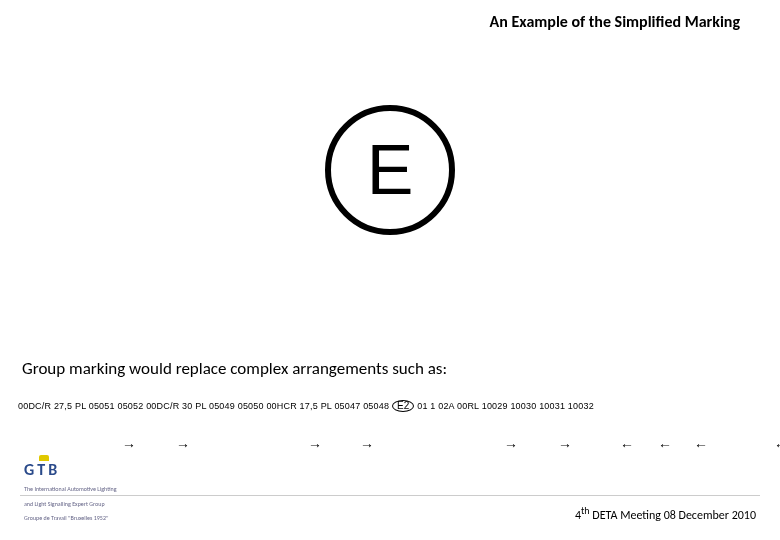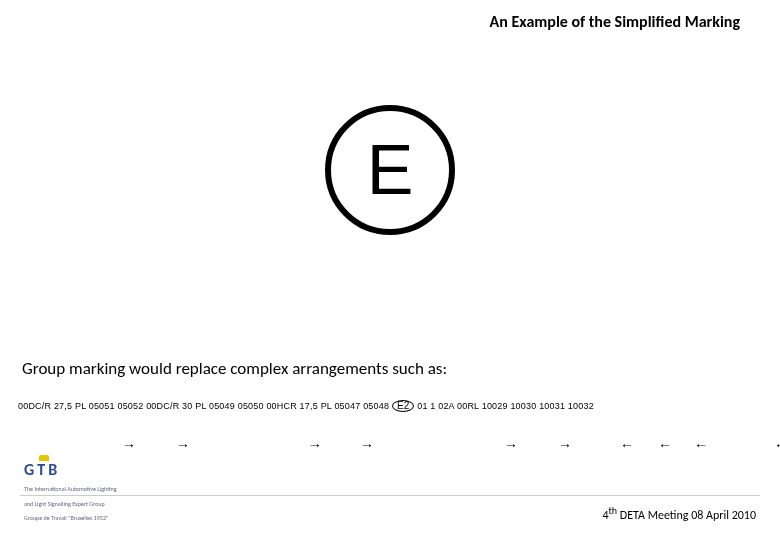--- a/index.html
+++ b/index.html
@@ -205,15 +205,15 @@
     <div class="gtb-main">
       <span>G</span>
         <span class="gtb-t">T</span>
         <span>B</span>
     </div>
     <div class="gtb-sub">The International Automotive Lighting</div>
     <div class="gtb-sub">and Light Signalling Expert Group</div>
     <div class="gtb-sub">Groupe de Travail "Bruxelles 1952"</div>
   </div>
   <div class="footer-right">
-    <span>4</span><sup>th</sup><span> DETA Meeting 08 April 2010</span>
+    <span>4</span><sup>th</sup><span> DETA Meeting 08 December 2010</span>
   </div>
 </div>
 
 </body></html>

